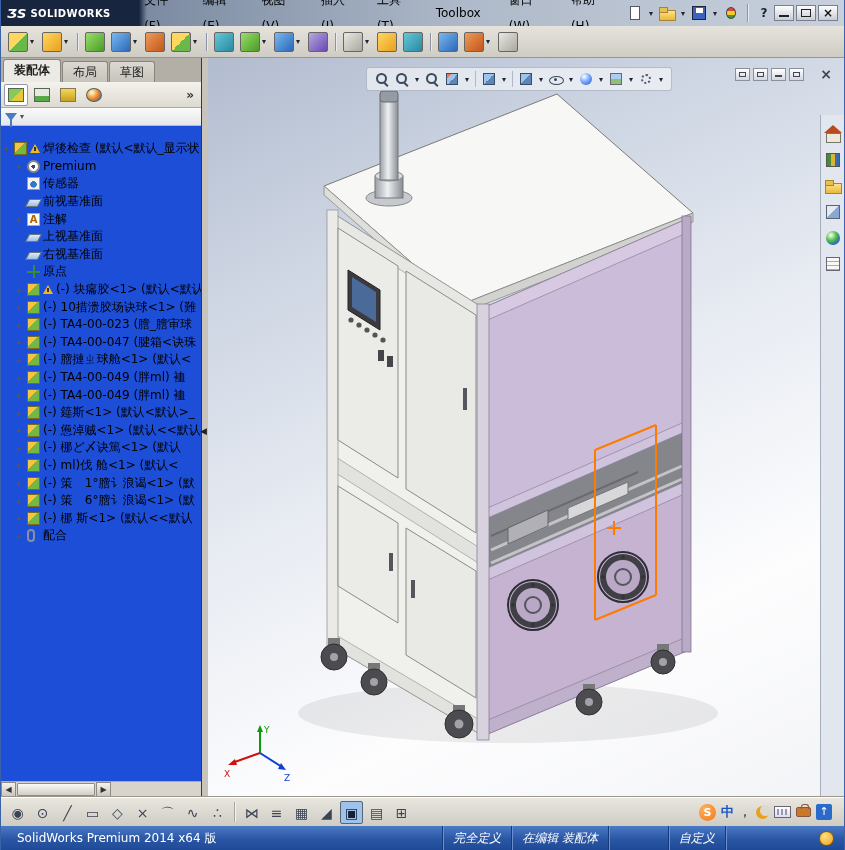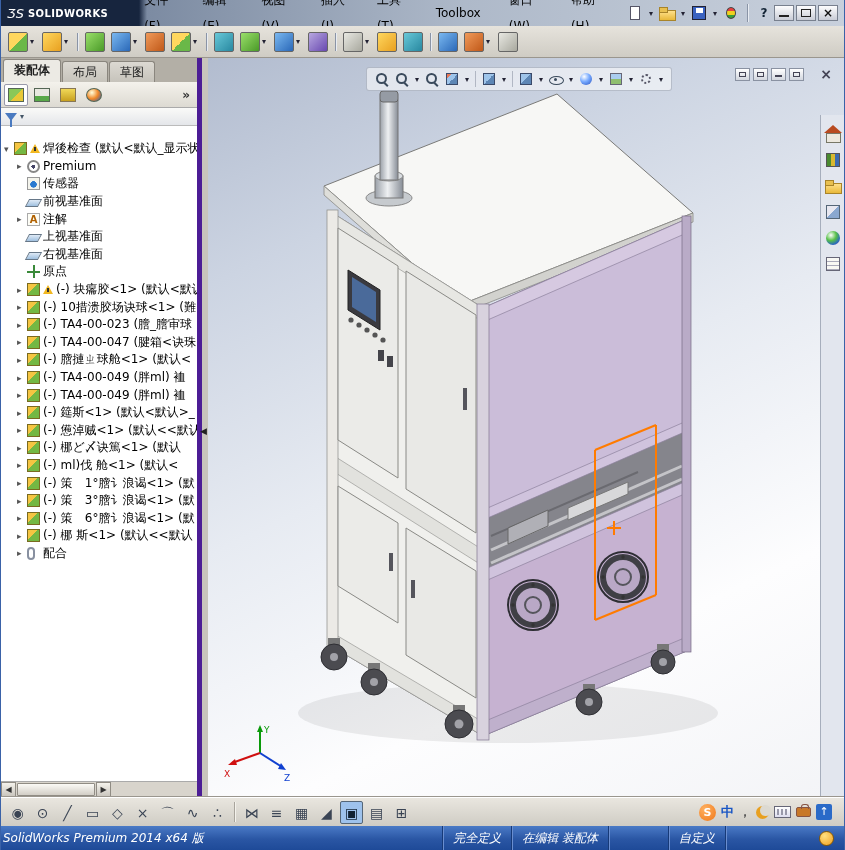--- a/index.html
+++ b/index.html
@@ -5,21 +5,21 @@
   html,body{margin:0;padding:0;width:845px;height:850px;overflow:hidden;
     font-family:"DejaVu Sans","Liberation Sans",sans-serif;font-size:12px;}
   *{box-sizing:border-box;}
   #app{position:relative;width:845px;height:850px;background:#d4d0c8;border-left:1px solid #3a62a8;border-right:1px solid #3a62a8;}
 
   
   .titlebar{position:absolute;top:0;left:0;right:0;height:26px;
     background:linear-gradient(90deg,#17253e 0,#17253e 138px,#7c8ba2 146px,#aeb9c9 55%,#c8d0dc 100%);
     display:flex;align-items:center;}
   .logo{width:140px;height:26px;display:flex;align-items:center;padding-left:6px;gap:4px;}
-  .logo .mark{color:#fff;font-weight:normal;font-style:italic;font-size:13px;}
+  .logo .mark{color:#fff;font-weight:bold;font-style:italic;font-size:13px;}
   .logo .ltext{color:#fff;font-weight:bold;font-size:10px;letter-spacing:.4px;}
   .menus{display:flex;align-items:center;height:100%;}
   .menu{padding:0 8px;line-height:26px;color:#000;cursor:default;margin-left:12px;}
   .qat{display:flex;align-items:center;margin-left:14px;gap:2px;}
   .qa{position:relative;width:20px;height:18px;cursor:pointer;}
   .qa-new::before{content:"";position:absolute;inset:2px 5px;background:#fff;border:1px solid #556;}
   .qa-open::before{content:"";position:absolute;left:2px;top:6px;width:15px;height:9px;background:linear-gradient(#ffe08a,#e8b83a);border:1px solid #a8842a;}
   .qa-open::after{content:"";position:absolute;left:2px;top:3px;width:7px;height:4px;background:#e8c050;border:1px solid #a8842a;}
   .qa-save::before{content:"";position:absolute;inset:2px 3px;background:#3a62c0;border:1px solid #223;}
   .qa-save::after{content:"";position:absolute;left:7px;top:4px;width:7px;height:5px;background:#fff;}
@@ -42,21 +42,21 @@
   .c1{background:linear-gradient(135deg,#ffd75e,#e8a020);}
   .c2{background:linear-gradient(135deg,#9adf6a,#4a9a28);}
   .c3{background:linear-gradient(135deg,#7ab8f0,#2a68b8);}
   .c4{background:linear-gradient(135deg,#ffd75e 50%,#6ab848 50%);}
   .c5{background:linear-gradient(135deg,#f09a5a,#c05818);}
   .c6{background:linear-gradient(135deg,#e8e8e2,#a8a89e);}
   .c7{background:linear-gradient(135deg,#b8a8e0,#6848b0);}
   .c8{background:linear-gradient(135deg,#68c8d8,#2888a0);}
 
   
-  .leftcol{position:absolute;top:58px;left:0;width:201px;bottom:53px;background:#ffffff;border-right:5px solid #4c1d95;display:flex;flex-direction:column;}
+  .leftcol{position:absolute;top:58px;left:0;width:201px;bottom:53px;background:#1d4ed8;border-right:1px solid #4c1d95;display:flex;flex-direction:column;}
   .doctabs{height:24px;background:#b3afa6;display:flex;align-items:flex-end;padding-left:2px;gap:1px;flex:0 0 24px;}
   .dtab{height:21px;line-height:20px;padding:0 10px;background:linear-gradient(#dcd9d2,#c6c3bb);border:1px solid #8a867e;border-bottom:none;border-radius:3px 3px 0 0;cursor:pointer;color:#222;}
   .dtab.active{background:#eceae4;font-weight:bold;height:23px;}
   .ptoolbar{height:26px;background:linear-gradient(#f4f2ec,#dddad2);border-bottom:1px solid #aaa;display:flex;align-items:center;gap:2px;padding:0 3px;flex:0 0 26px;}
   .pt{position:relative;width:24px;height:22px;border:1px solid transparent;border-radius:2px;cursor:pointer;}
   .pt.active{background:#fff;border-color:#99a;}
   .pt::before{content:"";position:absolute;inset:3px;border:1px solid #565;}
   .pt1::before{background:linear-gradient(135deg,#8ac858 50%,#e8c838 50%);}
   .pt2::before{background:linear-gradient(#e8e8e0 60%,#58a848 60%);}
   .pt3::before{background:linear-gradient(#f0d858,#c8a020);border-color:#875;}
@@ -148,21 +148,21 @@
   .moon::after{content:"";position:absolute;left:4px;top:-1px;width:11px;height:11px;border-radius:50%;background:#dcd9d1;}
   .kbd{width:17px;height:12px;border:1px solid #667;background:linear-gradient(#fff,#dde);position:relative;cursor:pointer;}
   .kbd::after{content:"";position:absolute;inset:2px;background:repeating-linear-gradient(90deg,#99a 0 2px,transparent 2px 4px);}
   .wrch{width:15px;height:10px;background:#c87828;border:1px solid #854;border-radius:2px;position:relative;cursor:pointer;}
   .wrch::after{content:"";position:absolute;left:4px;top:-4px;width:6px;height:4px;border:1px solid #854;border-bottom:none;border-radius:3px 3px 0 0;}
   .uparr{width:16px;height:16px;background:#2a6ac8;color:#fff;border-radius:2px;text-align:center;line-height:15px;font-size:11px;cursor:pointer;}
 
   
   .statusbar{position:absolute;left:0;right:0;bottom:0;height:24px;
     background:linear-gradient(#4a7ac6,#2a56a4 55%,#1e4a98);color:#fff;display:flex;align-items:center;font-size:12px;}
-  .sb-left{padding-left:2px;font-style:italic;}
+  .sb-left{padding-left:16px;}
   .seg{border-left:1px solid #173a78;box-shadow:inset 1px 0 0 #6a8ed0;padding:0 10px;height:100%;display:flex;align-items:center;font-style:italic;}
   .sb-spacer{flex:1;}
   .sb-icon{width:15px;height:15px;border-radius:50%;background:radial-gradient(circle at 35% 30%,#ffe080,#f0a020);border:1px solid #8a5a00;margin:0 10px 0 4px;}
 </style>
 </head>
 <body>
 
 <div id="app">
 
   <div class="titlebar">
@@ -374,25 +374,20 @@
         </div>
       <div class="trow">
           <span class="arr e"></span>
           <span class="ti ti-asm"></span>
           <span class="tl">(-) ml)伐 舱&lt;1&gt; (默认&lt;</span>
         </div>
       <div class="trow">
           <span class="arr e"></span>
           <span class="ti ti-asm"></span>
           <span class="tl">(-) 策ゝ1°膪讠浪谒&lt;1&gt; (默</span>
-        </div>
-      <div class="trow">
-          <span class="arr e"></span>
-          <span class="ti ti-asm"></span>
-          <span class="tl">(-) 策ゝ3°膪讠浪谒&lt;1&gt; (默</span>
         </div>
       <div class="trow">
           <span class="arr e"></span>
           <span class="ti ti-asm"></span>
           <span class="tl">(-) 策ゝ6°膪讠浪谒&lt;1&gt; (默</span>
         </div>
       <div class="trow">
           <span class="arr e"></span>
           <span class="ti ti-asm"></span>
           <span class="tl">(-) 梛 斯&lt;1&gt; (默认&lt;&lt;默认</span>

